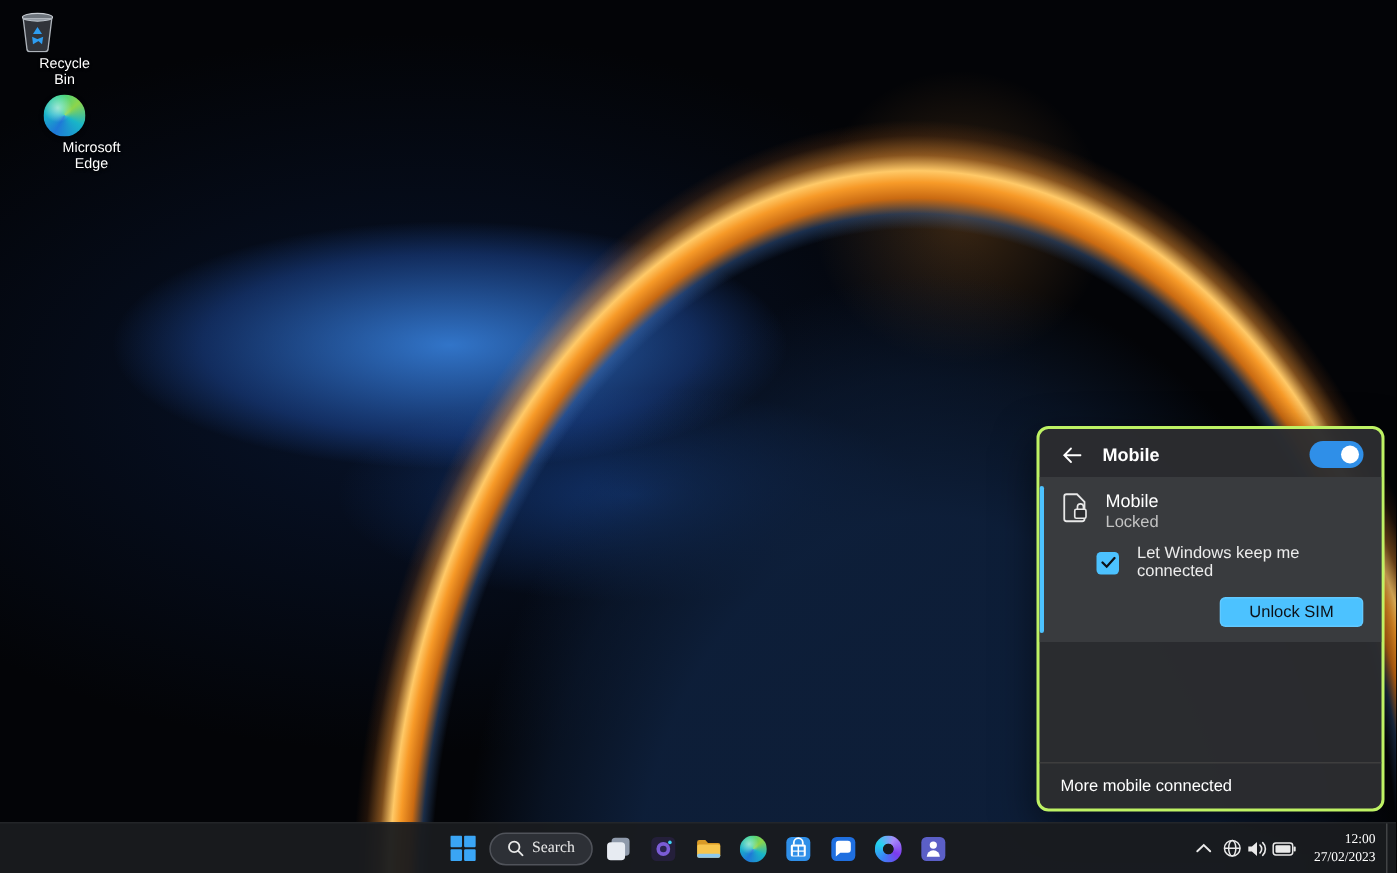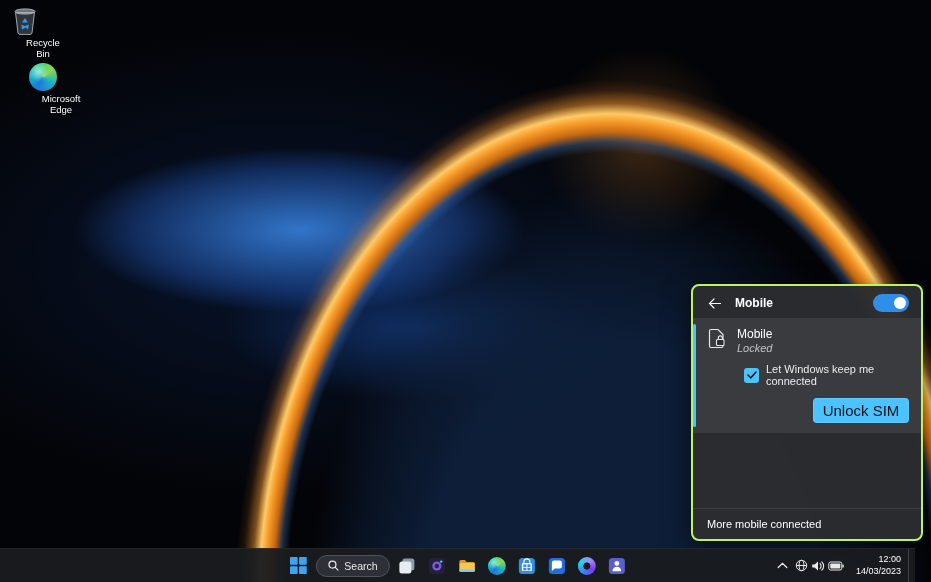--- a/index.html
+++ b/index.html
@@ -52,37 +52,37 @@
   .toggle { margin-left:auto; width:36px; height:18px; border-radius:10px; background:#2f8fe8;
     position:relative; cursor:pointer; }
   .toggle .knob { position:absolute; right:3px; top:3px; width:12px; height:12px; border-radius:50%;
     background:#fff; }
 
   .network-item { position:relative; background:#393b3e; padding:9px 12px 10px 14px; }
   .accent-bar { position:absolute; left:0; top:6px; bottom:6px; width:3px; border-radius:2px;
     background:#4cc2ff; }
   .net-row1 { display:flex; gap:10px; align-items:flex-start; }
   .net-texts .name { font-size:12px; color:#fff; }
-  .net-texts .status { font-size:11px; color:#c3c3c3; margin-top:1px;font-style:italic; }
-  .net-row2 { display:flex; align-items:center; gap:7px; margin-top:9px; margin-left:37px; }
+  .net-texts .status { font-size:11px; color:#c3c3c3; margin-top:1px; }
+  .net-row2 { display:flex; align-items:center; gap:12px; margin-top:9px; margin-left:24px; }
   .checkbox { width:15px; height:15px; border-radius:3px; background:#4cc2ff;
     display:flex; align-items:center; justify-content:center; cursor:pointer; flex:0 0 auto; }
   .checkbox-label { font-size:11px; color:#ececec; }
   .net-row3 { display:flex; justify-content:flex-end; margin-top:11px; }
   .unlock-btn { background:#4cc2ff; color:#0d1117; border:1px solid rgba(255,255,255,0.12);
-    border-radius:4px; font-size:15px; font-family:inherit; padding:3px 0; width:96px;
+    border-radius:4px; font-size:11px; font-family:inherit; padding:3px 0; width:96px;
     cursor:pointer; }
 
   .flyout-spacer { flex:1; }
   .flyout-footer { border-top:1px solid #3e3e3e; padding:9px 14px; font-size:11px; color:#fff;
     cursor:pointer; }
 
   
-  .taskbar { position:absolute; left:0; right:16px; bottom:0; height:34px;
-    background:rgba(25,27,31,0.95); border-top:1px solid rgba(255,255,255,0.05); }
+  .taskbar { position:absolute; left:0; right:0; bottom:0; height:34px;
+    background:rgba(25,27,31,0.95); border-top:1px solid rgba(255,255,255,0.05);font-family:Liberation Serif, serif; }
   .taskbar-center { position:absolute; left:50%; top:0; height:100%; transform:translateX(-50%);
     display:flex; align-items:center; gap:4px; }
   .tb-btn { width:26px; height:26px; border-radius:4px; display:flex; align-items:center;
     justify-content:center; cursor:pointer; }
   .search-pill { height:22px; display:flex; align-items:center; gap:6px; padding:0 11px;
     border-radius:11px; background:#2d3036; border:1px solid #50535a; color:#e9e9e9;
     font-size:10.5px; cursor:pointer; }
   .disc { width:18px; height:18px; border-radius:50%; }
   .edge-disc { background:
       radial-gradient(circle at 34% 32%, rgba(255,255,255,0.5), rgba(255,255,255,0) 38%),
@@ -269,19 +269,19 @@
         </svg>
         <svg width="16" height="10" viewBox="0 0 16 10">
           <rect x="0.8" y="1" width="13" height="8" rx="1.8" fill="none" stroke="#e9e9e9" stroke-width="1"></rect>
           <rect x="2.3" y="2.5" width="10" height="5" rx="0.8" fill="#e9e9e9"></rect>
           <rect x="14.4" y="3.4" width="1.4" height="3.2" rx="0.6" fill="#e9e9e9"></rect>
         </svg>
       </div>
 
       <div class="clock">
         <span>12:00</span>
-        <span>14/03/2023</span>
+        <span>27/02/2023</span>
       </div>
 
       <div class="show-desktop"></div>
     </div>
   </div>
 </div>
 
 </body></html>

